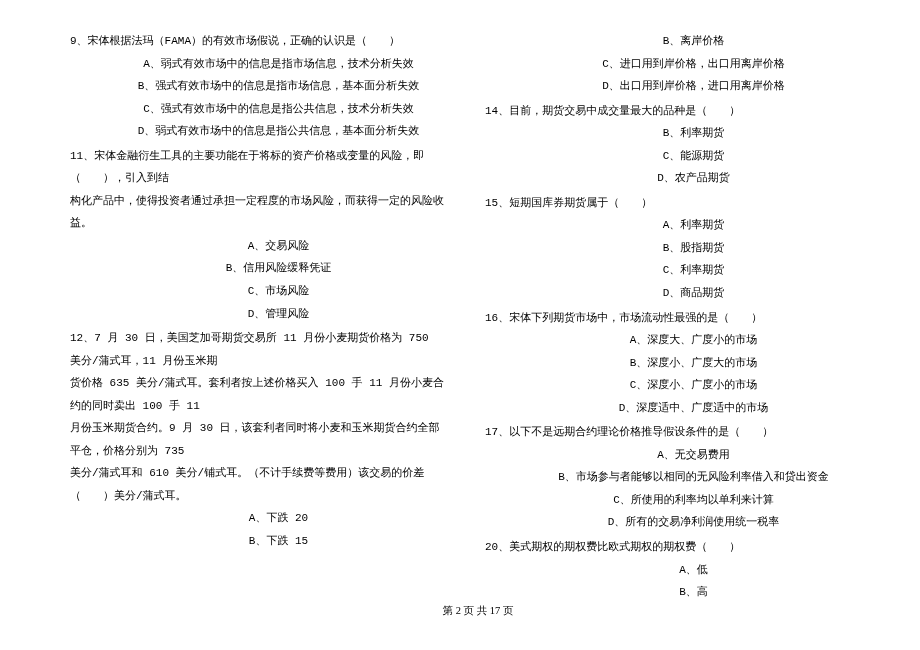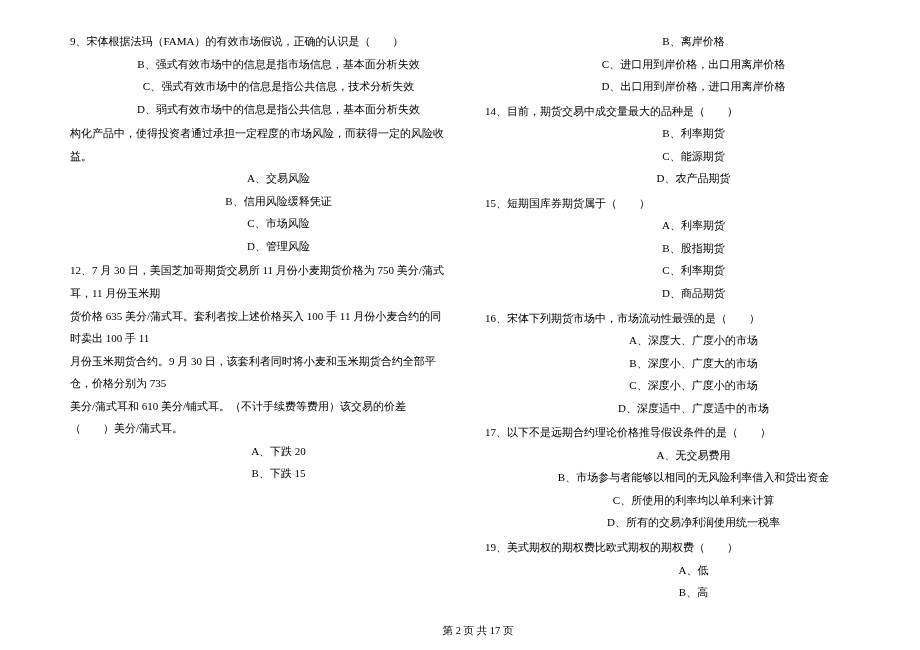--- a/index.html
+++ b/index.html
@@ -21,50 +21,53 @@
       display: flex;
       gap: 40px;
       height: 570px;
     }
     .col {
       flex: 1;
       line-height: 2.05;
     }
     .question {
       margin-bottom: 2px;
+      font-family: Liberation Mono, monospace;
     }
     .q-text {
       text-align: left;
     }
     .option {
       padding-left: 42px;
       text-align: center;
     }
     .footer {
       position: absolute;
-      bottom: 12px;
+      bottom: 32px;
       left: 0;
       width: 100%;
       text-align: center;
       font-size: 10.5px;
       padding-left: 36px;
     }
   </style>
 </head>
 <body>
 
 <div class="columns">
   <div class="col">
     <div class="question">
       <div class="q-text">9、宋体根据法玛（FAMA）的有效市场假说，正确的认识是（　　）</div>
+      <div class="option">A、弱式有效市场中的信息是指市场信息，技术分析失效</div>
       <div class="option">B、强式有效市场中的信息是指市场信息，基本面分析失效</div>
       <div class="option">C、强式有效市场中的信息是指公共信息，技术分析失效</div>
       <div class="option">D、弱式有效市场中的信息是指公共信息，基本面分析失效</div>
     </div>
     <div class="question">
+      <div class="q-text">11、宋体金融衍生工具的主要功能在于将标的资产价格或变量的风险，即（　　），引入到结</div>
       <div class="q-text">构化产品中，使得投资者通过承担一定程度的市场风险，而获得一定的风险收益。</div>
       <div class="option">A、交易风险</div>
       <div class="option">B、信用风险缓释凭证</div>
       <div class="option">C、市场风险</div>
       <div class="option">D、管理风险</div>
     </div>
     <div class="question">
       <div class="q-text">12、7 月 30 日，美国芝加哥期货交易所 11 月份小麦期货价格为 750 美分/蒲式耳，11 月份玉米期</div>
       <div class="q-text">货价格 635 美分/蒲式耳。套利者按上述价格买入 100 手 11 月份小麦合约的同时卖出 100 手 11</div>
       <div class="q-text">月份玉米期货合约。9 月 30 日，该套利者同时将小麦和玉米期货合约全部平仓，价格分别为 735</div>
@@ -103,20 +106,20 @@
       <div class="option">D、深度适中、广度适中的市场</div>
     </div>
     <div class="question">
       <div class="q-text">17、以下不是远期合约理论价格推导假设条件的是（　　）</div>
       <div class="option">A、无交易费用</div>
       <div class="option">B、市场参与者能够以相同的无风险利率借入和贷出资金</div>
       <div class="option">C、所使用的利率均以单利来计算</div>
       <div class="option">D、所有的交易净利润使用统一税率</div>
     </div>
     <div class="question">
-      <div class="q-text">19、美式期权的期权费比欧式期权的期权费（　　）</div>
+      <div class="q-text">20、美式期权的期权费比欧式期权的期权费（　　）</div>
       <div class="option">A、低</div>
       <div class="option">B、高</div>
     </div>
   </div>
 </div>
 
 <div class="footer">第 2 页 共 17 页</div>
 
 </body></html>

